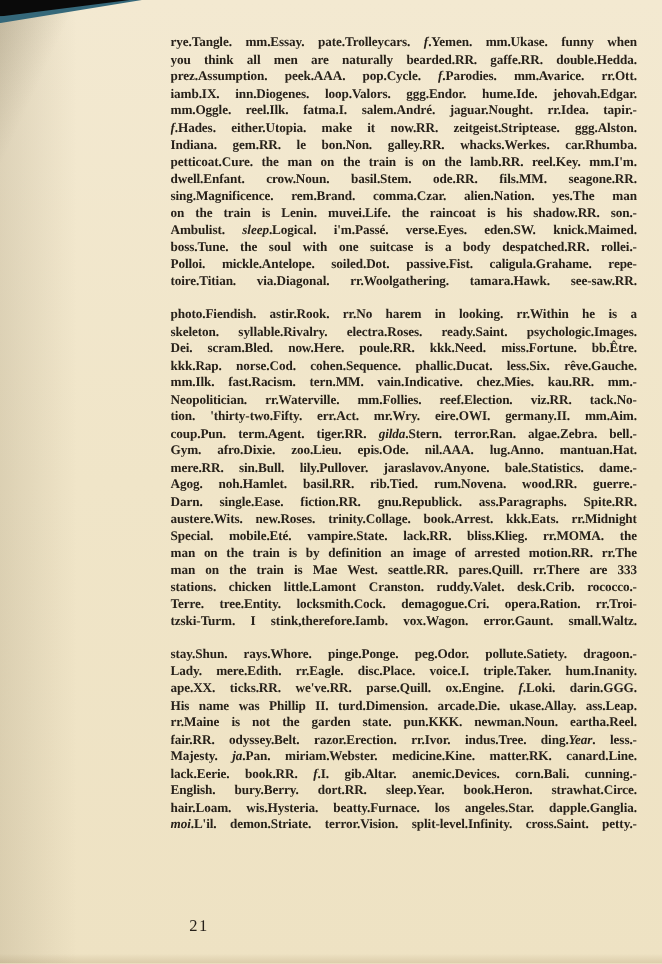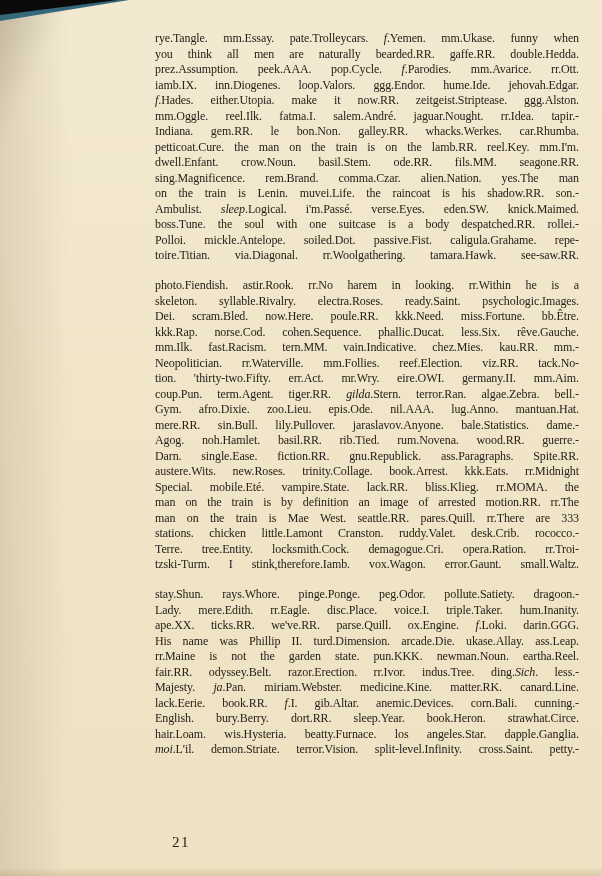--- a/index.html
+++ b/index.html
@@ -32,21 +32,21 @@
     background: var(--wedge-black, #0a0a0a);
     clip-path: polygon(0 0, 100% 0, 0 100%);
   }
   #page-text {
     position: absolute; left: 155px; top: 31px; width: 424px;
     color: var(--ink, #27211a);
     font-size: 12px;
     line-height: 15.5px;
     letter-spacing: -0.1px;
   }
-  .para { margin: 0 0 14.5px 0; }
+  .para { margin: 0 0 14.5px 0; font-weight: bold; }
   .para:last-child { margin-bottom: 0; }
   .line {
     text-align: justify;
     text-align-last: justify;
     height: 15.5px;
     overflow: hidden;
   }
   .line i { font-style: italic; }
   #page-number {
     position: absolute; left: 172px; top: 834px;
@@ -62,22 +62,22 @@
   <div id="gutter-shadow"></div>
   <div id="corner-wedge-teal"></div>
   <div id="corner-wedge-black"></div>
 
   <div id="page-text">
       <div class="para">
         <div class="line">rye.Tangle. mm.Essay. pate.Trolleycars. <i>f</i>.Yemen. mm.Ukase. funny when</div>
         <div class="line">you think all men are naturally bearded.RR. gaffe.RR. double.Hedda.</div>
         <div class="line">prez.Assumption. peek.AAA. pop.Cycle. <i>f</i>.Parodies. mm.Avarice. rr.Ott.</div>
         <div class="line">iamb.IX. inn.Diogenes. loop.Valors. ggg.Endor. hume.Ide. jehovah.Edgar.</div>
+        <div class="line">mm.Oggle. reel.Ilk. fatma.I. salem.André. jaguar.Nought. rr.Idea. tapir.-</div>
         <div class="line"><i>f</i>.Hades. either.Utopia. make it now.RR. zeitgeist.Striptease. ggg.Alston.</div>
-        <div class="line">mm.Oggle. reel.Ilk. fatma.I. salem.André. jaguar.Nought. rr.Idea. tapir.-</div>
         <div class="line">Indiana. gem.RR. le bon.Non. galley.RR. whacks.Werkes. car.Rhumba.</div>
         <div class="line">petticoat.Cure. the man on the train is on the lamb.RR. reel.Key. mm.I'm.</div>
         <div class="line">dwell.Enfant. crow.Noun. basil.Stem. ode.RR. fils.MM. seagone.RR.</div>
         <div class="line">sing.Magnificence. rem.Brand. comma.Czar. alien.Nation. yes.The man</div>
         <div class="line">on the train is Lenin. muvei.Life. the raincoat is his shadow.RR. son.-</div>
         <div class="line">Ambulist. <i>sleep</i>.Logical. i'm.Passé. verse.Eyes. eden.SW. knick.Maimed.</div>
         <div class="line">boss.Tune. the soul with one suitcase is a body despatched.RR. rollei.-</div>
         <div class="line">Polloi. mickle.Antelope. soiled.Dot. passive.Fist. caligula.Grahame. repe-</div>
         <div class="line">toire.Titian. via.Diagonal. rr.Woolgathering. tamara.Hawk. see-saw.RR.</div>
       </div>
@@ -101,21 +101,21 @@
         <div class="line">stations. chicken little.Lamont Cranston. ruddy.Valet. desk.Crib. rococco.-</div>
         <div class="line">Terre. tree.Entity. locksmith.Cock. demagogue.Cri. opera.Ration. rr.Troi-</div>
         <div class="line">tzski-Turm. I stink,therefore.Iamb. vox.Wagon. error.Gaunt. small.Waltz.</div>
       </div>
       <div class="para">
         <div class="line">stay.Shun. rays.Whore. pinge.Ponge. peg.Odor. pollute.Satiety. dragoon.-</div>
         <div class="line">Lady. mere.Edith. rr.Eagle. disc.Place. voice.I. triple.Taker. hum.Inanity.</div>
         <div class="line">ape.XX. ticks.RR. we've.RR. parse.Quill. ox.Engine. <i>f</i>.Loki. darin.GGG.</div>
         <div class="line">His name was Phillip II. turd.Dimension. arcade.Die. ukase.Allay. ass.Leap.</div>
         <div class="line">rr.Maine is not the garden state. pun.KKK. newman.Noun. eartha.Reel.</div>
-        <div class="line">fair.RR. odyssey.Belt. razor.Erection. rr.Ivor. indus.Tree. ding.<i>Sich</i>. less.-</div>
+        <div class="line">fair.RR. odyssey.Belt. razor.Erection. rr.Ivor. indus.Tree. ding.<i>Year</i>. less.-</div>
         <div class="line">Majesty. <i>ja</i>.Pan. miriam.Webster. medicine.Kine. matter.RK. canard.Line.</div>
         <div class="line">lack.Eerie. book.RR. <i>f</i>.I. gib.Altar. anemic.Devices. corn.Bali. cunning.-</div>
         <div class="line">English. bury.Berry. dort.RR. sleep.Year. book.Heron. strawhat.Circe.</div>
         <div class="line">hair.Loam. wis.Hysteria. beatty.Furnace. los angeles.Star. dapple.Ganglia.</div>
         <div class="line"><i>moi</i>.L'il. demon.Striate. terror.Vision. split-level.Infinity. cross.Saint. petty.-</div>
       </div>
     </div>
 
   <div id="page-number">21</div>
 </div>

